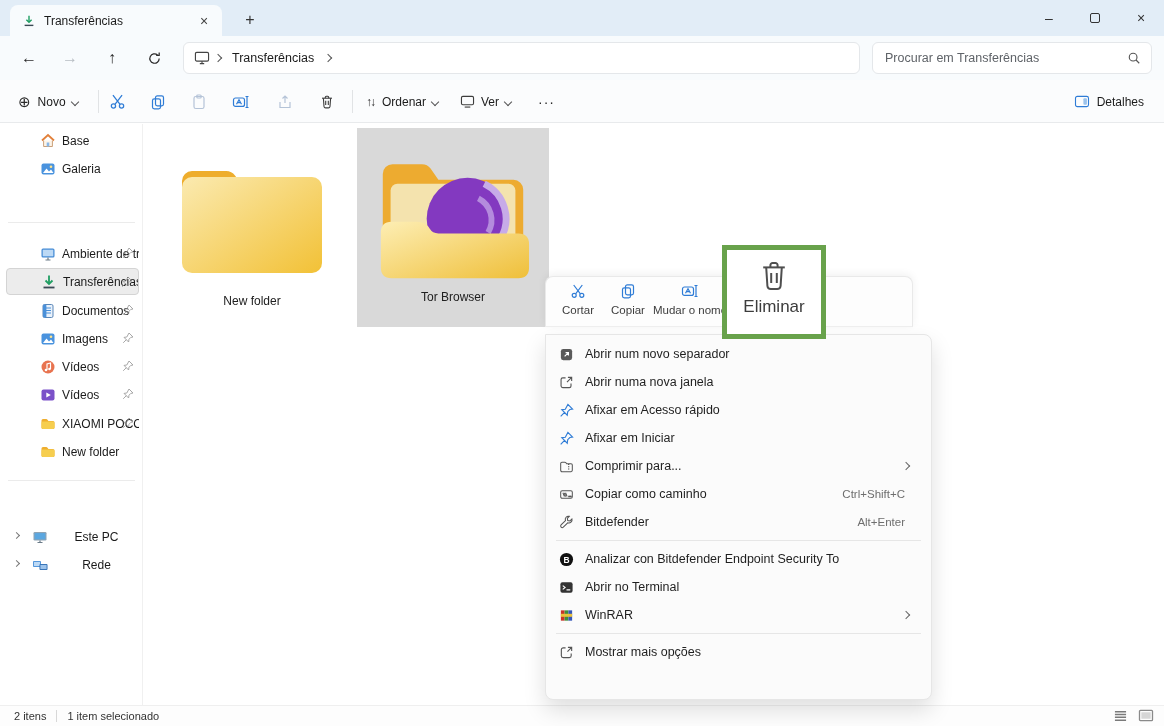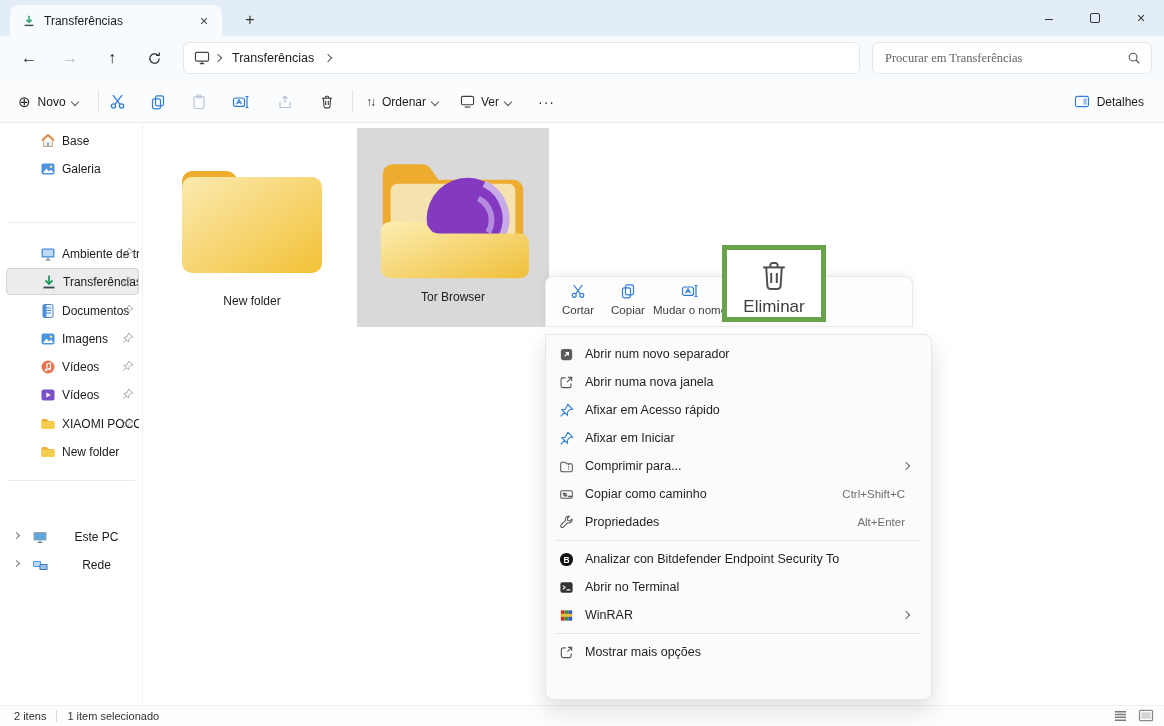--- a/index.html
+++ b/index.html
@@ -20,21 +20,21 @@
 
   
   .navbar { position:absolute; left:0; top:36px; width:1164px; height:44px; background:#f8fbfd; }
   .navbtn { position:absolute; top:8px; width:30px; height:28px; display:flex; align-items:center; justify-content:center; font-size:16px; color:#2a2a2a; border-radius:4px; }
   .navbtn.disabled { color:#b6bcc2; }
   .addressbar { position:absolute; left:183px; top:6px; width:677px; height:32px; background:#fff; border:1px solid #e4e7ea; border-radius:6px; display:flex; align-items:center; padding:0 10px; }
   .crumb-text { font-size:12.5px; color:#1b1b1b; margin:0 6px; }
   .chev { width:6px; height:6px; border-right:1.3px solid #555; border-bottom:1.3px solid #555; display:inline-block; transform:rotate(-45deg); margin:0 5px; }
   .chev.down { transform:rotate(45deg); margin-left:6px; }
   .searchbox { position:absolute; left:872px; top:6px; width:280px; height:32px; background:#fff; border:1px solid #e4e7ea; border-radius:6px; display:flex; align-items:center; padding:0 10px 0 12px; }
-  .searchbox input { border:none; outline:none; flex:1; font-family:Liberation Serif, serif; font-size:12.5px; color:#4d7c0f; background:transparent; }
+  .searchbox input { border:none; outline:none; flex:1; font-family:Liberation Sans, sans-serif; font-size:12.5px; color:#4d7c0f; background:transparent; }
   .searchbox input::placeholder { color:#5f6368; opacity:1; }
 
   
   .toolbar { position:absolute; left:0; top:80px; width:1164px; height:43px; background:#fbfcfd; border-bottom:1px solid #e8eaec; }
   .tbitem { position:absolute; top:7px; height:29px; display:flex; align-items:center; border-radius:4px; padding:0 6px; color:#1b1b1b; font-size:12px; }
   .tbdivider { position:absolute; top:10px; width:1px; height:23px; background:#e1e3e5; }
   .tbicon { width:18px; height:18px; display:flex; align-items:center; justify-content:center; }
   .dim { opacity:.38; }
 
   
@@ -70,21 +70,21 @@
           border:1px solid #e6e6e6; border-radius:0 8px 8px 8px;
           box-shadow:0 10px 22px rgba(0,0,0,.13); z-index:29; padding-top:5px; overflow:hidden; }
   .mrow { height:28px; display:flex; align-items:center; padding:0 10px 0 12px; }
   .micon { width:16px; height:16px; flex:none; margin-right:11px; display:flex; align-items:center; justify-content:center; }
   .mlabel { flex:1; font-size:12.5px; color:#1f1f1f; white-space:nowrap; overflow:hidden; }
   .mshort { font-size:11.5px; color:#6e6e6e; margin-right:16px; white-space:nowrap; }
   .msub { width:6px; height:6px; border-right:1.3px solid #666; border-bottom:1.3px solid #666; transform:rotate(-45deg); margin-right:12px; flex:none; }
   .msep { height:1px; background:#e6e6e6; margin:4px 10px; }
 
   
-  .annotation { position:absolute; left:722px; top:245px; width:104px; height:77px; background:#fff;
+  .annotation { position:absolute; left:722px; top:245px; width:104px; height:94px; background:#fff;
                 border:5px solid #68a24b; z-index:40; display:flex; flex-direction:column; align-items:center; }
   .annotation .alabel { font-size:17px; color:#3c3c3c; margin-top:4px; }
 </style>
 </head>
 <body>
 
 <svg width="0" height="0" style="position:absolute">
   <defs>
     <linearGradient id="gFold" x1="0" y1="0" x2="1" y2="1">
       <stop offset="0" stop-color="#fbeab0"></stop>
@@ -521,21 +521,21 @@
       <span class="mlabel">Copiar como caminho</span>
       <span class="mshort" style="">Ctrl+Shift+C</span>
     </div>
 
     <div class="mrow">
       <span class="micon">
         <svg width="15" height="15" viewBox="0 0 16 16">
             <path d="M13.8 4.2 a3.4 3.4 0 0 1-4.5 4.1 L4.6 13 a1.7 1.7 0 0 1-2.4-2.4 L6.9 5.9 a3.4 3.4 0 0 1 4.1-4.5 L8.9 3.5 l.4 2.4 2.4.4 Z" stroke="#555" stroke-width="1.1" fill="none"></path>
           </svg>
       </span>
-      <span class="mlabel">Propriedades</span>
+      <span class="mlabel">Bitdefender</span>
       <span class="mshort">Alt+Enter</span>
     </div>
 
     <div class="msep"></div>
 
     <div class="mrow">
       <span class="micon">
         <svg width="15" height="15" viewBox="0 0 16 16">
             <circle cx="8" cy="8" r="7" fill="#111"></circle>
             <text x="8" y="11.2" text-anchor="middle" font-size="9" font-family="Liberation Sans, sans-serif" font-weight="bold" fill="#fff">B</text>

